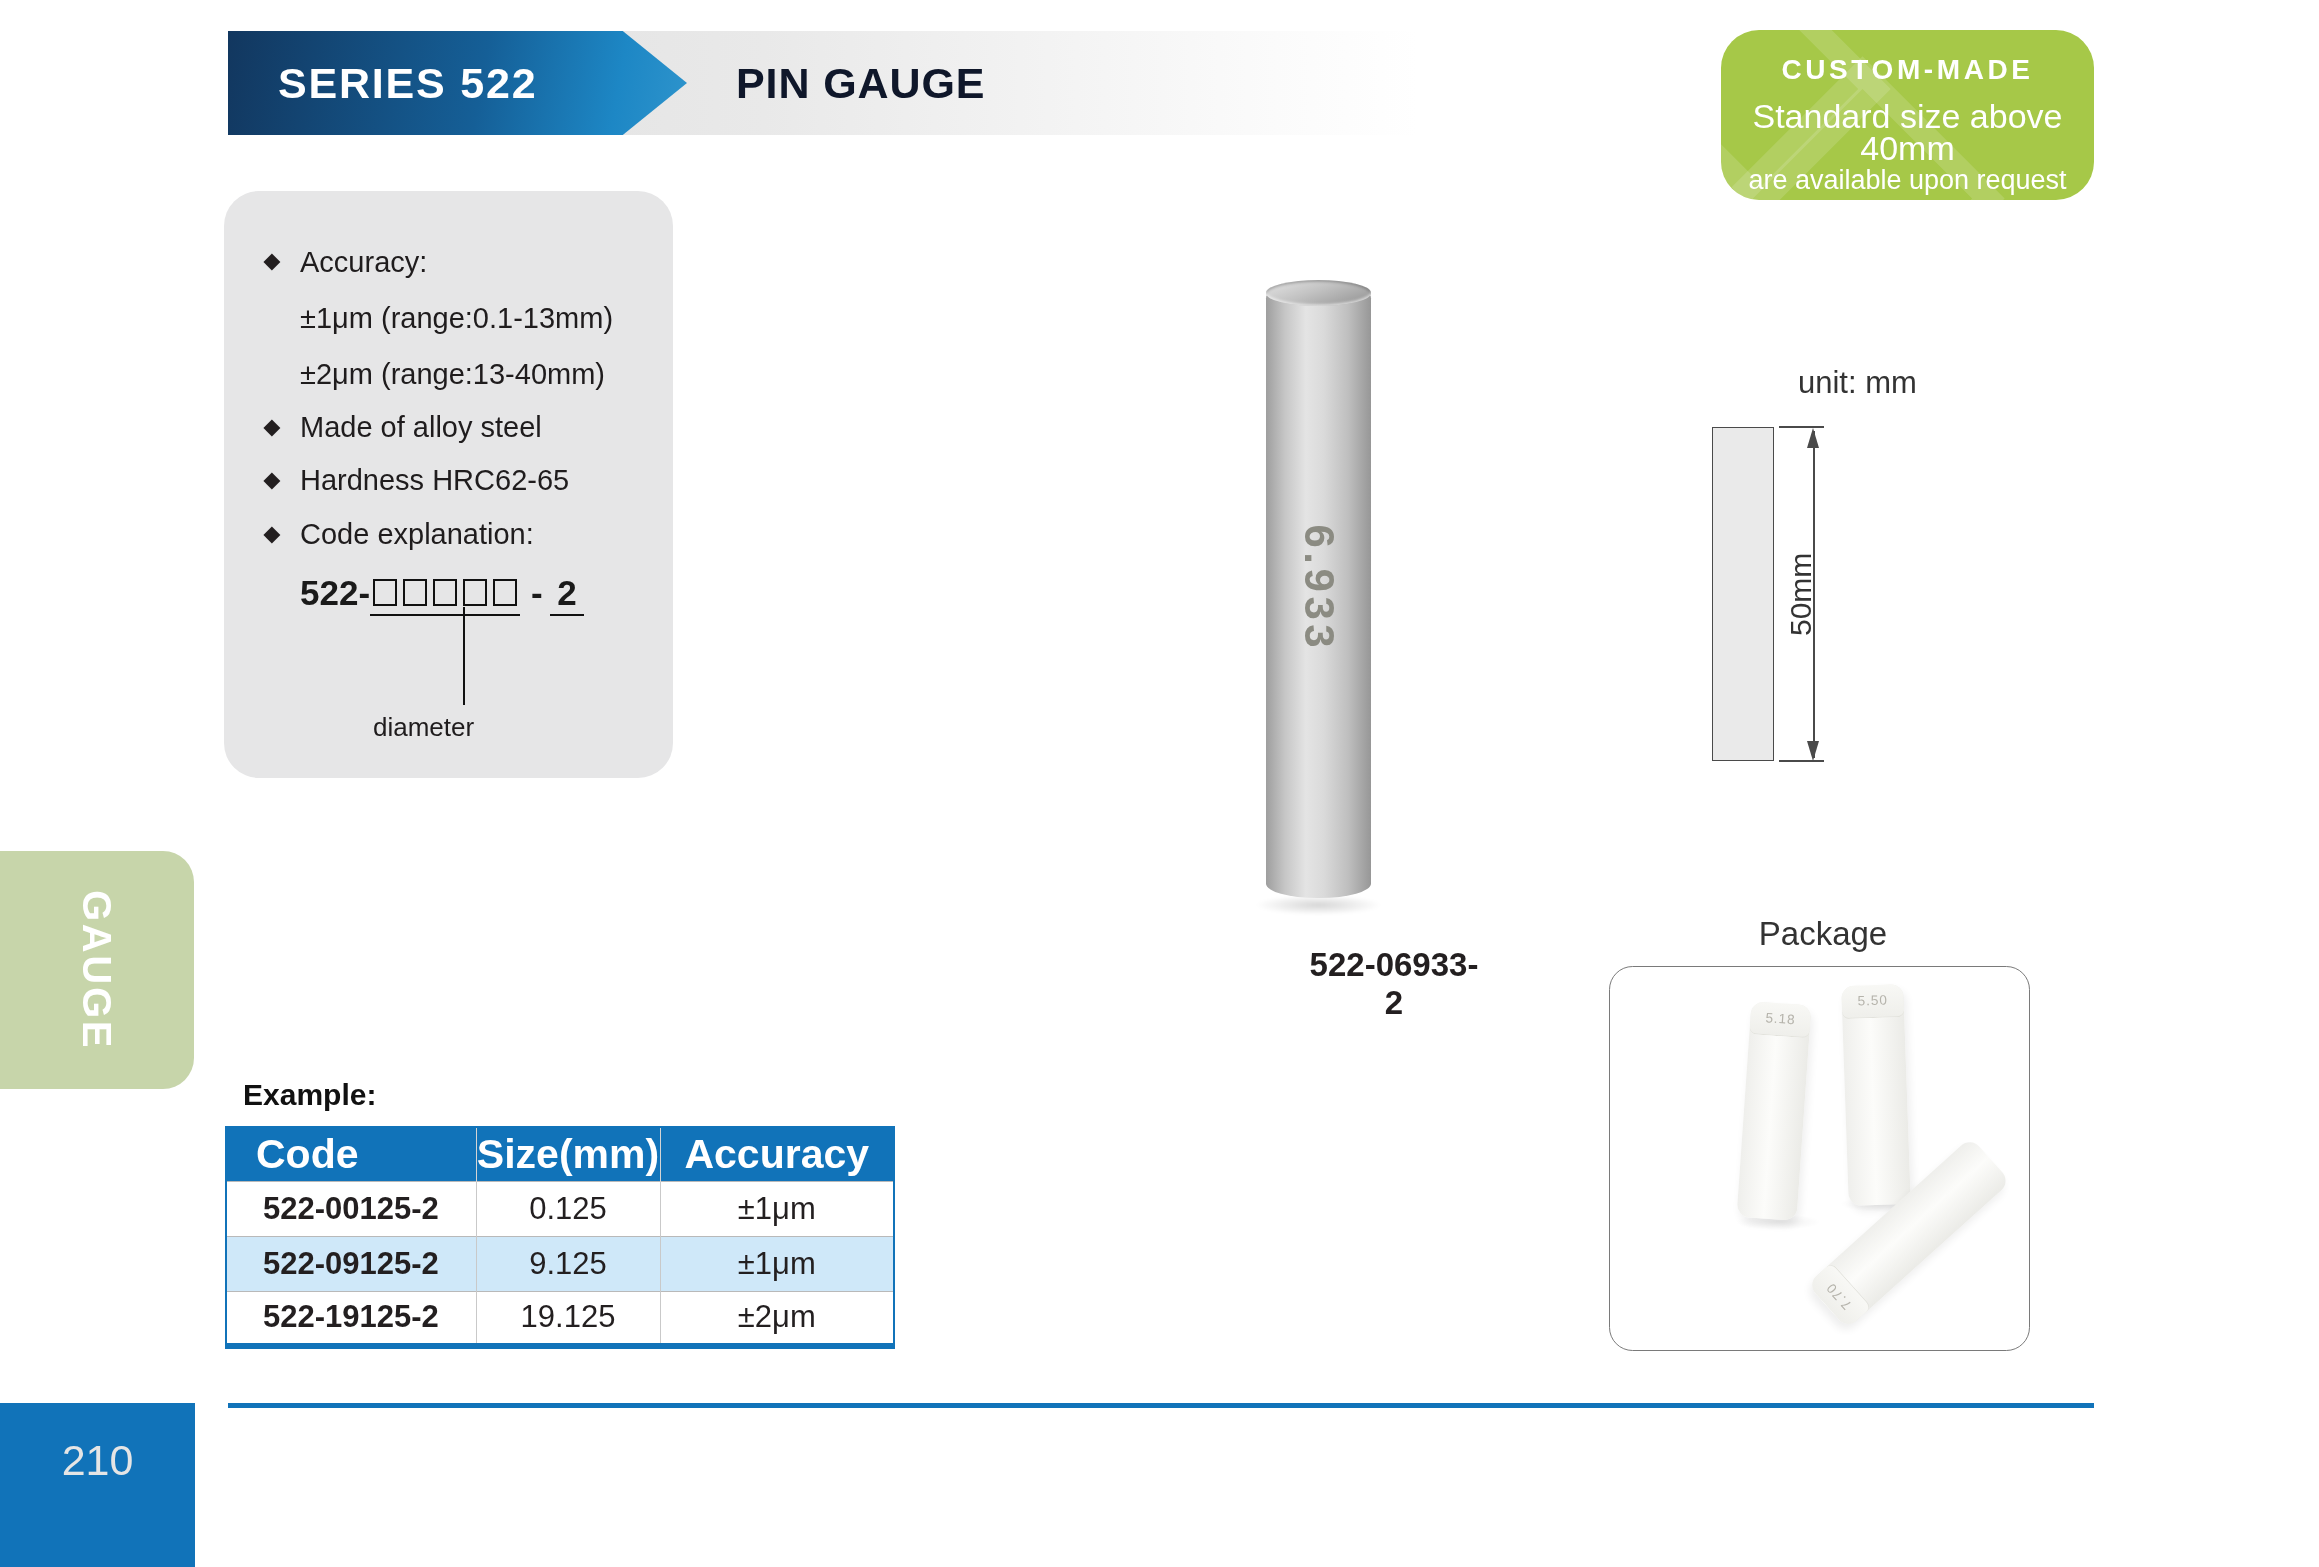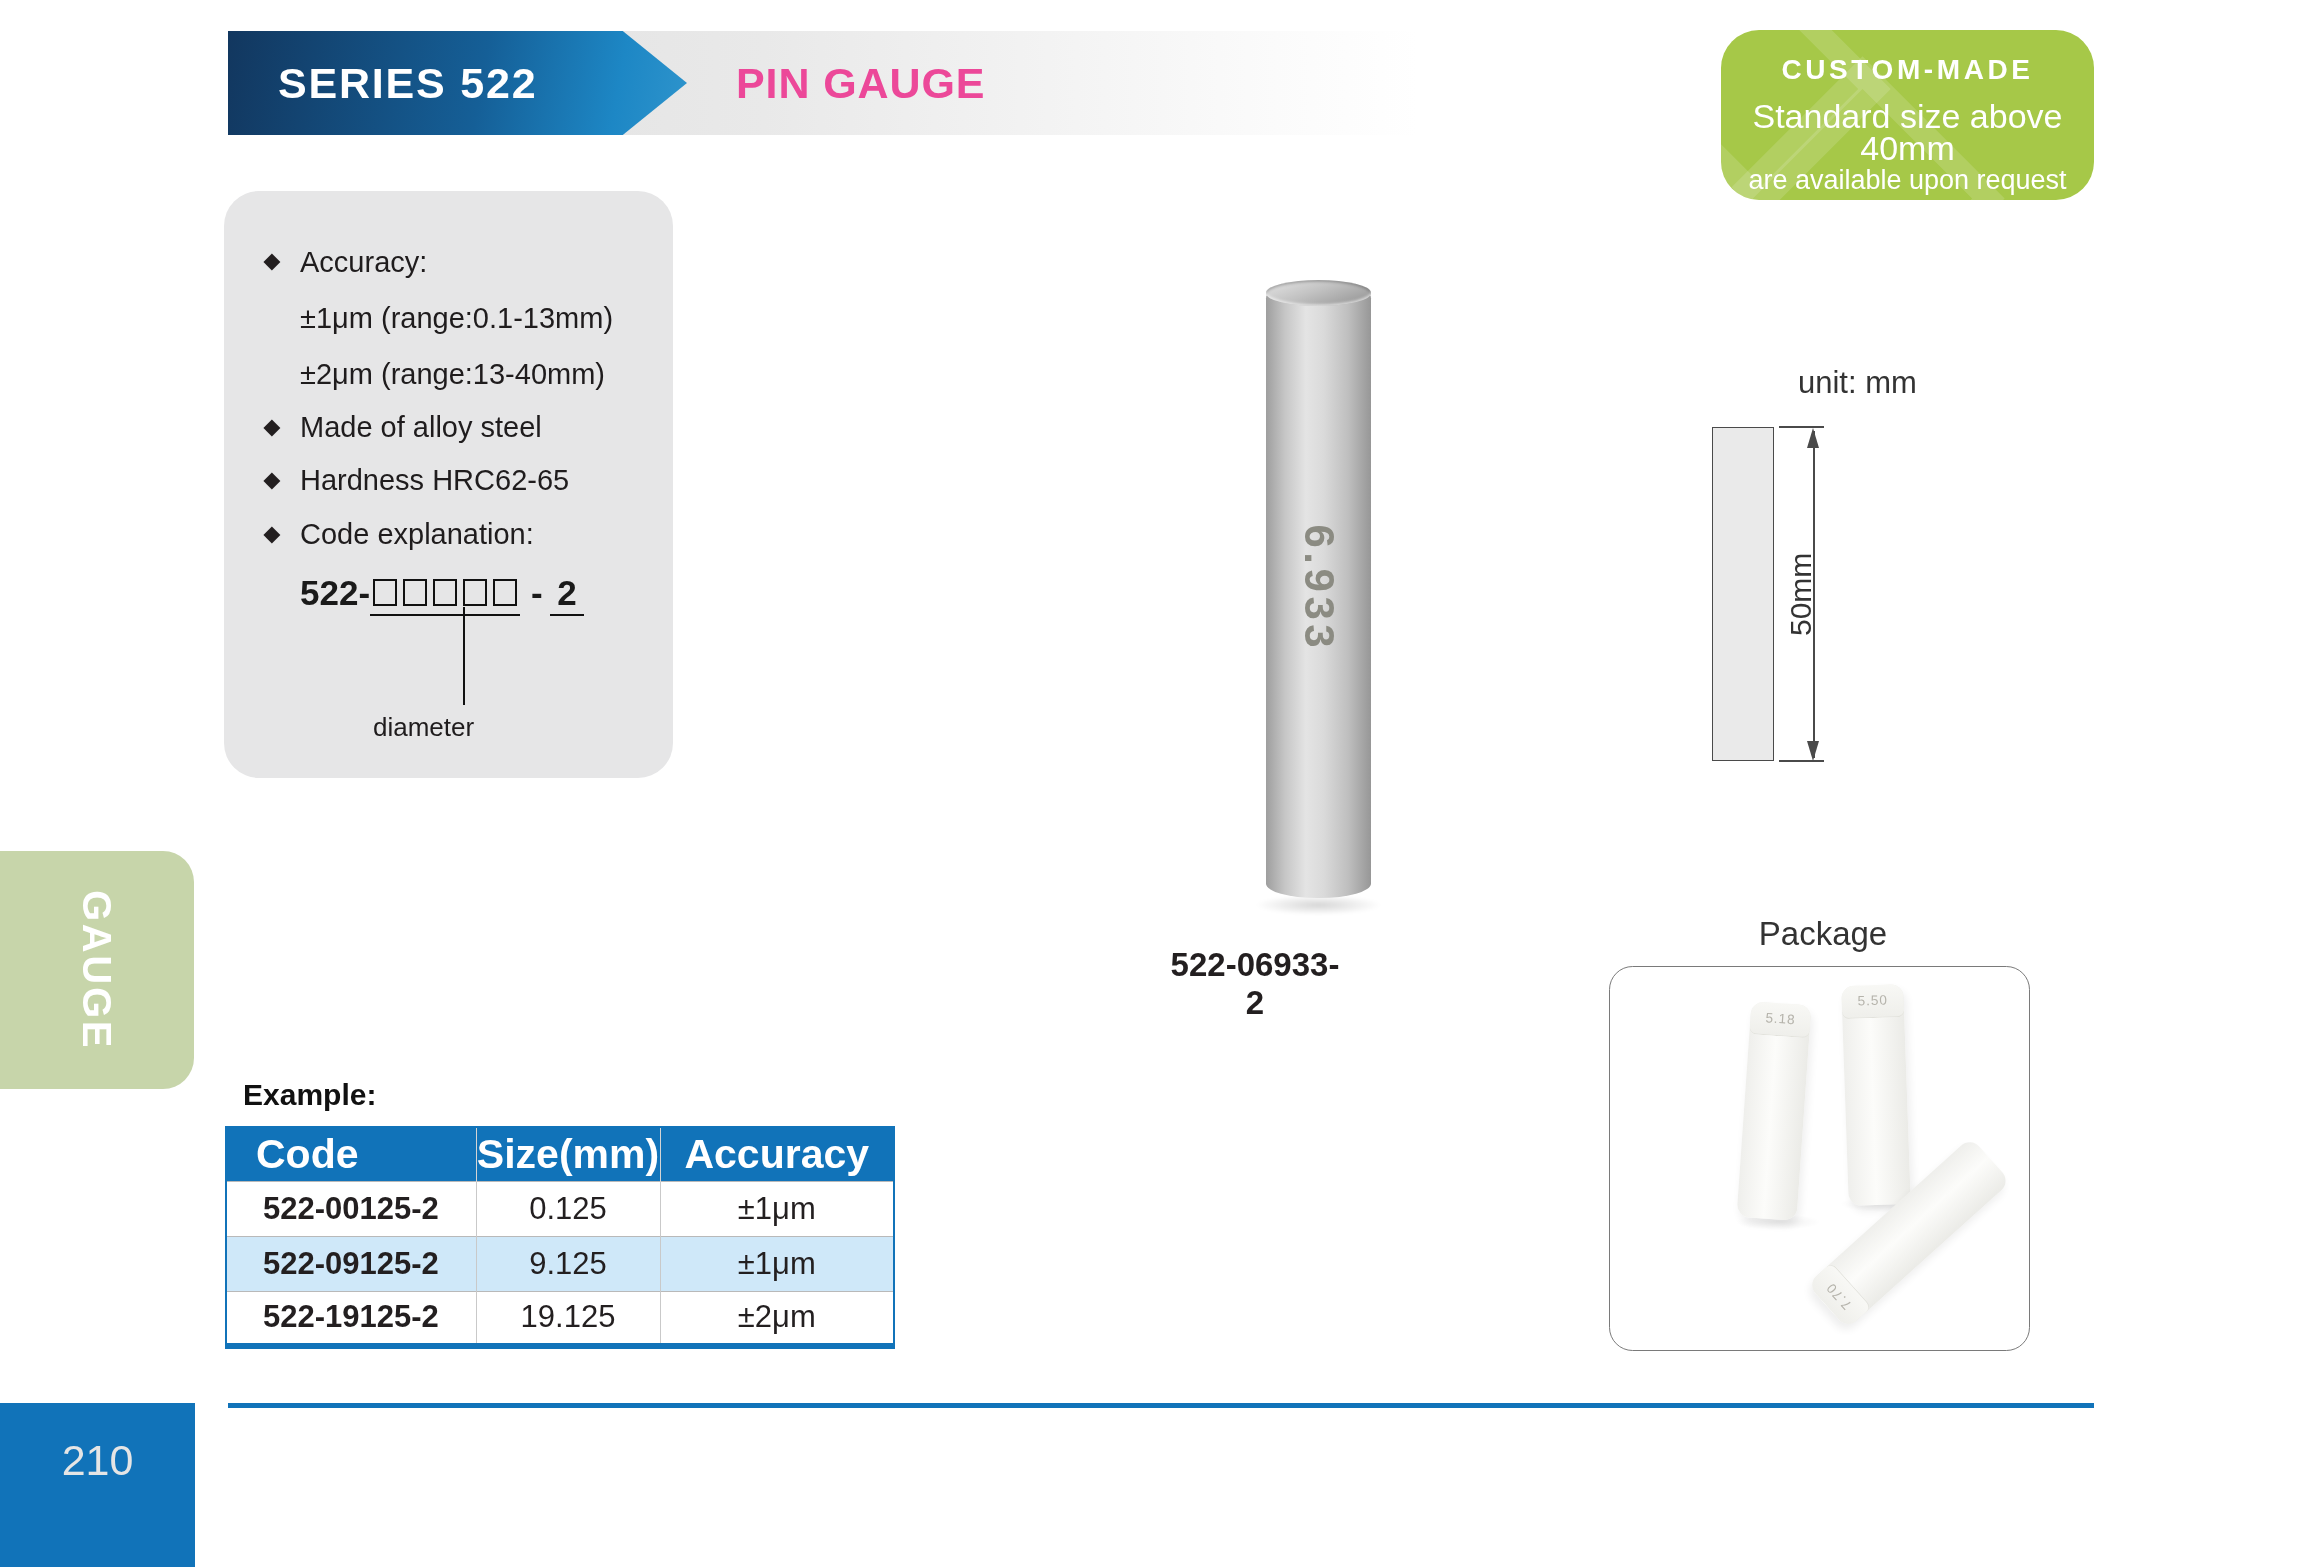--- a/index.html
+++ b/index.html
@@ -16,21 +16,21 @@
 
   
   .header-band{position:absolute;left:228px;top:31px;width:1191px;height:104px;
     background:linear-gradient(to right,#dedede 0%,#e9e9e9 45%,#fbfbfb 88%,#ffffff 100%);}
   .header-arrow{position:absolute;left:228px;top:31px;width:459px;height:104px;
     clip-path:polygon(0 0,86% 0,100% 50%,86% 100%,0 100%);
     background:linear-gradient(100deg,var(--banner-navy) 0%,#155f97 55%,#1d87c5 84%,#2e94cc 100%);}
   .series-label{position:absolute;left:50px;top:0;height:76px;line-height:104px;
     font-size:43px;font-weight:bold;color:#ffffff;letter-spacing:1.8px;}
   .product-title{position:absolute;left:736px;top:31px;height:74px;line-height:104px;
-    font-size:43px;font-weight:bold;color:#ec4899;letter-spacing:0.9px;}
+    font-size:43px;font-weight:bold;color:#0f172a;letter-spacing:0.9px;}
 
   
   .custom-badge{position:absolute;left:1721px;top:30px;width:373px;height:170px;border-radius:38px;
     background:var(--badge-green);overflow:hidden;text-align:center;color:#fff;}
   .custom-badge::before,.custom-badge::after{content:"";position:absolute;border:23.6px solid rgba(255,255,255,0.14);}
   .custom-badge::before{width:136px;height:136px;left:-50px;top:-32px;transform:rotate(45deg);}
   .custom-badge::after{width:155px;height:155px;left:41px;top:68px;transform:rotate(45deg);}
   .badge-title{position:relative;margin-top:23.6px;font-size:28px;font-weight:bold;letter-spacing:3.6px;}
   .badge-line1{position:relative;margin-top:14px;font-size:34px;line-height:32px;}
   .badge-line2{position:relative;font-size:27px;line-height:32px;}
@@ -53,21 +53,21 @@
   .pin-shadow{position:absolute;left:-11px;bottom:-5.5px;width:127px;height:20px;border-radius:50%;
     background:radial-gradient(ellipse at center,rgba(0,0,0,0.16) 0%,rgba(0,0,0,0) 70%);filter:blur(1.8px);}
   .pin-body{position:absolute;left:0;top:11px;width:105px;height:607px;
     background:linear-gradient(90deg,#9e9e9e 0%,#c6c6c6 18%,#e4e4e4 38%,#dadada 55%,#bfbfbf 78%,#979797 100%);
     border-radius:9px 9px 51px 51px / 7.3px 7.3px 14.5px 14.5px;}
   .pin-top{position:absolute;left:0;top:0;width:105px;height:25.5px;border-radius:50%;
     background:linear-gradient(160deg,#e6e6e6 0%,#c2c2c2 45%,#8f8f8f 100%);
     box-shadow:inset 0 -1.8px 2.7px rgba(255,255,255,0.6),inset 0 1.8px 2.7px rgba(0,0,0,0.25);}
   .pin-engraving{position:absolute;left:0;top:273px;width:105px;text-align:center;
     transform:rotate(90deg);font-size:42px;letter-spacing:4.5px;color:#8b8b82;font-weight:bold;white-space:nowrap;}
-  .pin-caption{position:absolute;left:1164px;top:946px;width:182px;text-align:center;
+  .pin-caption{position:absolute;left:1303px;top:946px;width:182px;text-align:center;
     font-size:33px;font-weight:bold;color:#231f20;}
 
   
   .unit-label{position:absolute;left:1798px;top:365px;font-size:31px;color:#333;}
   .dim-bar{position:absolute;left:1712px;top:427px;width:62px;height:334px;background:#eaeaea;border:1.8px solid #4a4a4a;}
   .dim-ext{position:absolute;width:45px;height:1.8px;background:#4a4a4a;}
   .dim-ext.top{left:1779px;top:426px;}
   .dim-ext.bottom{left:1779px;top:760px;}
   .dim-line{position:absolute;left:1813px;top:431px;width:1.8px;height:327px;background:#4a4a4a;}
   .dim-arrow{position:absolute;left:1807px;width:0;height:0;border-left:6.4px solid transparent;border-right:6.4px solid transparent;}

